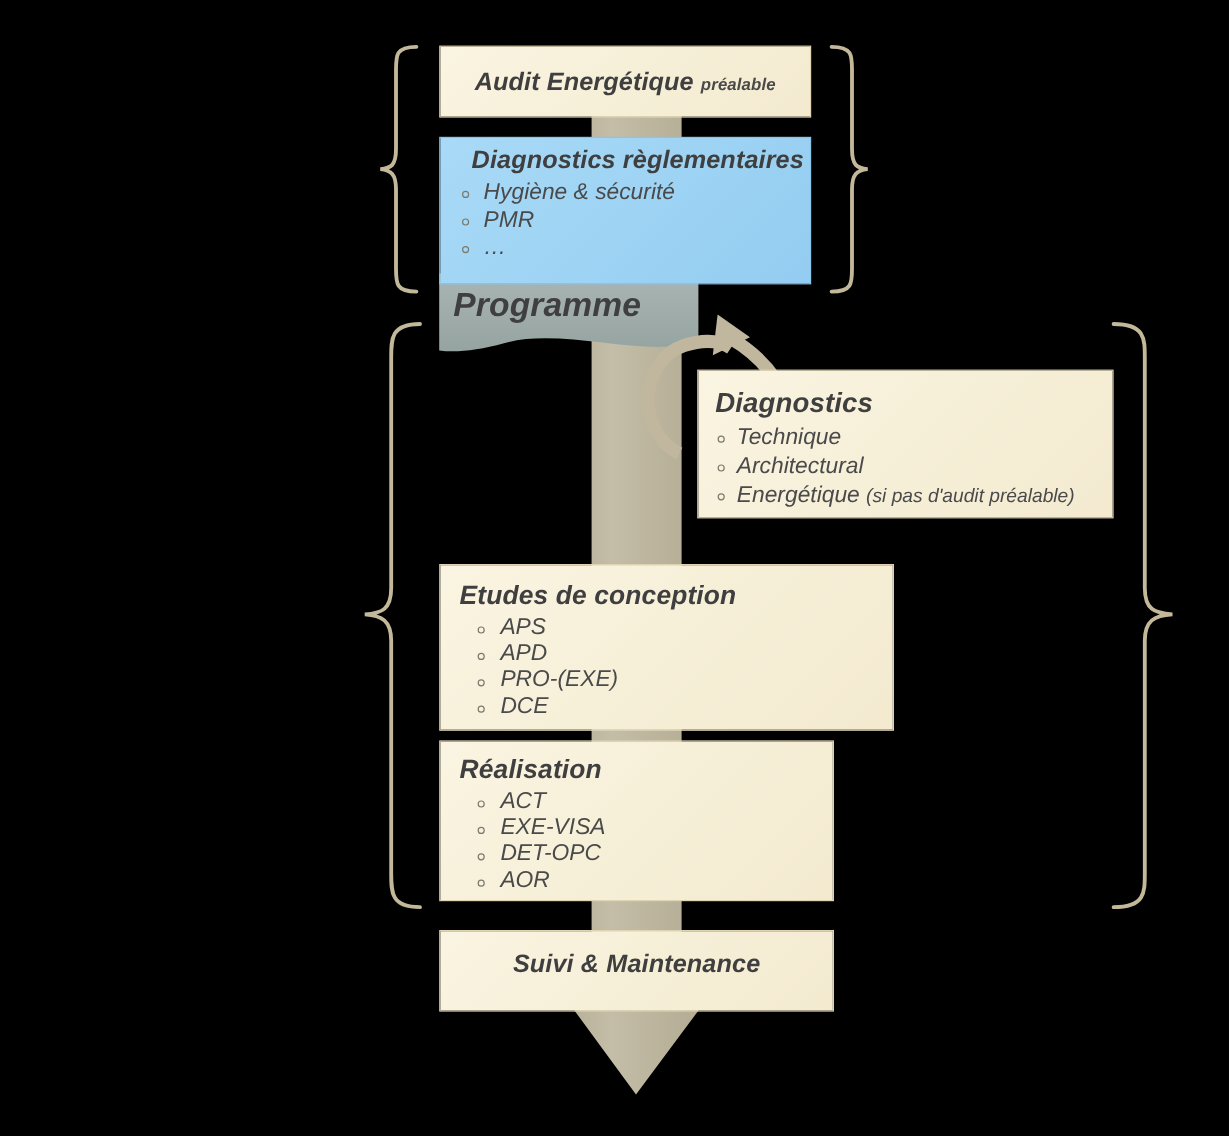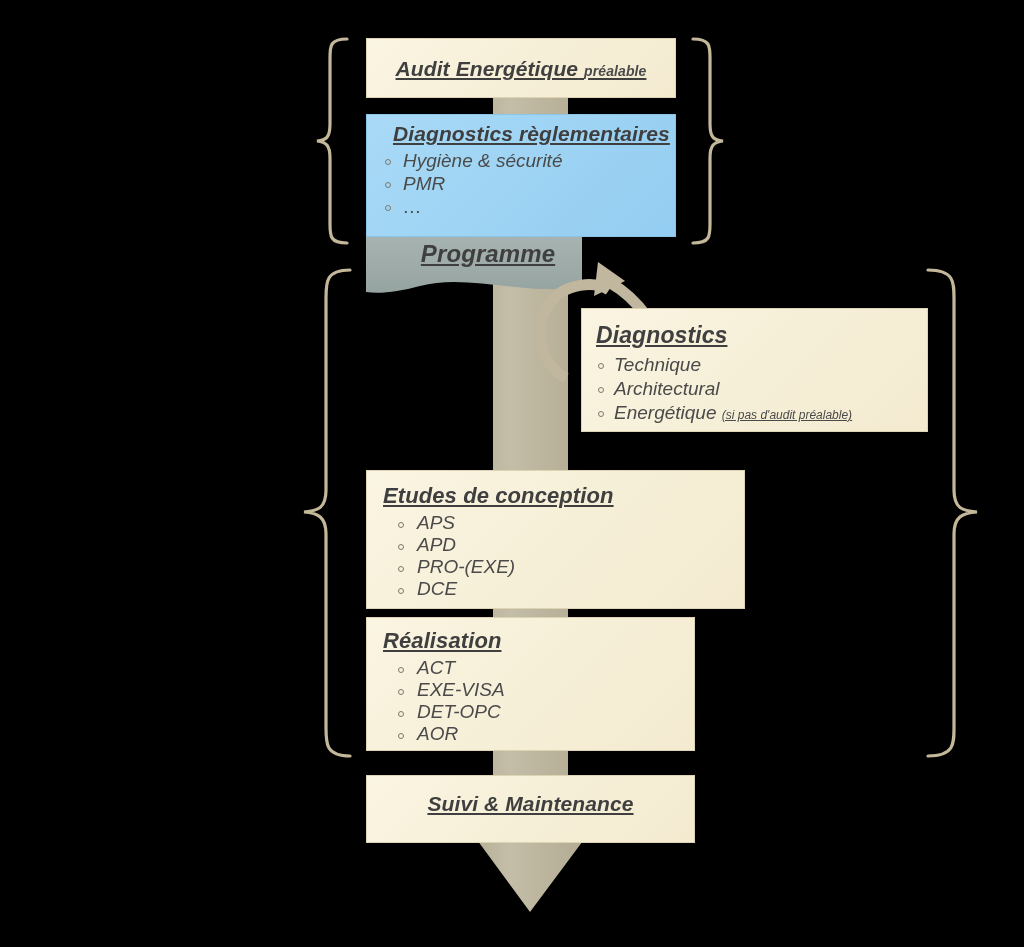--- a/index.html
+++ b/index.html
@@ -34,21 +34,20 @@
   }
   .box-blue {
     background: linear-gradient(135deg, #a9daf7 0%, #9cd2f3 60%, #93cdf1 100%);
     border: 1px solid #8cc4e8;
   }
   .box-title {
     font-weight: bold;
     font-style: italic;
     color: #3f3f3f;
     letter-spacing: .1px;
-    text-decoration: underline;
   }
   .box-title .sub {
     font-size: 14px;
     font-weight: bold;
     font-style: italic;
     color: #4a4a4a;
   }
   .title-center {
     text-align: center;
   }
@@ -71,43 +70,41 @@
     position: absolute;
     left: 18px;
     top: 10px;
     width: 4px;
     height: 4px;
     border: 1px solid #7a7a6e;
     border-radius: 50%;
     background: transparent;
   }
   .bullets li .note {
-    font-size: 12px;
+    font-size: 16px;
     font-style: italic;
     color: #4a4a4a;
-    text-decoration: underline;
   }
 
   
   #audit-box { left: 366px; top: 38px; width: 310px; height: 60px; }
   #audit-box .box-title { font-size: 21px; line-height: 60px; }
 
   
   #diag-reg-box { left: 366px; top: 114px; width: 310px; height: 123px; }
   #diag-reg-box .box-title { font-size: 21px; padding: 7px 0 3px 26px; }
 
   
   #programme-label {
     position: absolute;
     left: 366px; top: 232px;
     width: 180px; height: 44px;
-    font-size: 24px;
+    font-size: 28px;
     line-height: 44px;
     text-align: center;
-    margin-left: 32px;
   }
 
   
   #diag-box { left: 581px; top: 308px; width: 347px; height: 124px; }
   #diag-box .box-title { font-size: 23px; padding: 13px 0 4px 14px; }
   #diag-box .bullets li { padding-left: 32px; font-size: 19px; line-height: 24px; }
   #diag-box .bullets li::before { left: 16px; }
 
   
   #etudes-box { left: 366px; top: 470px; width: 379px; height: 139px; }

